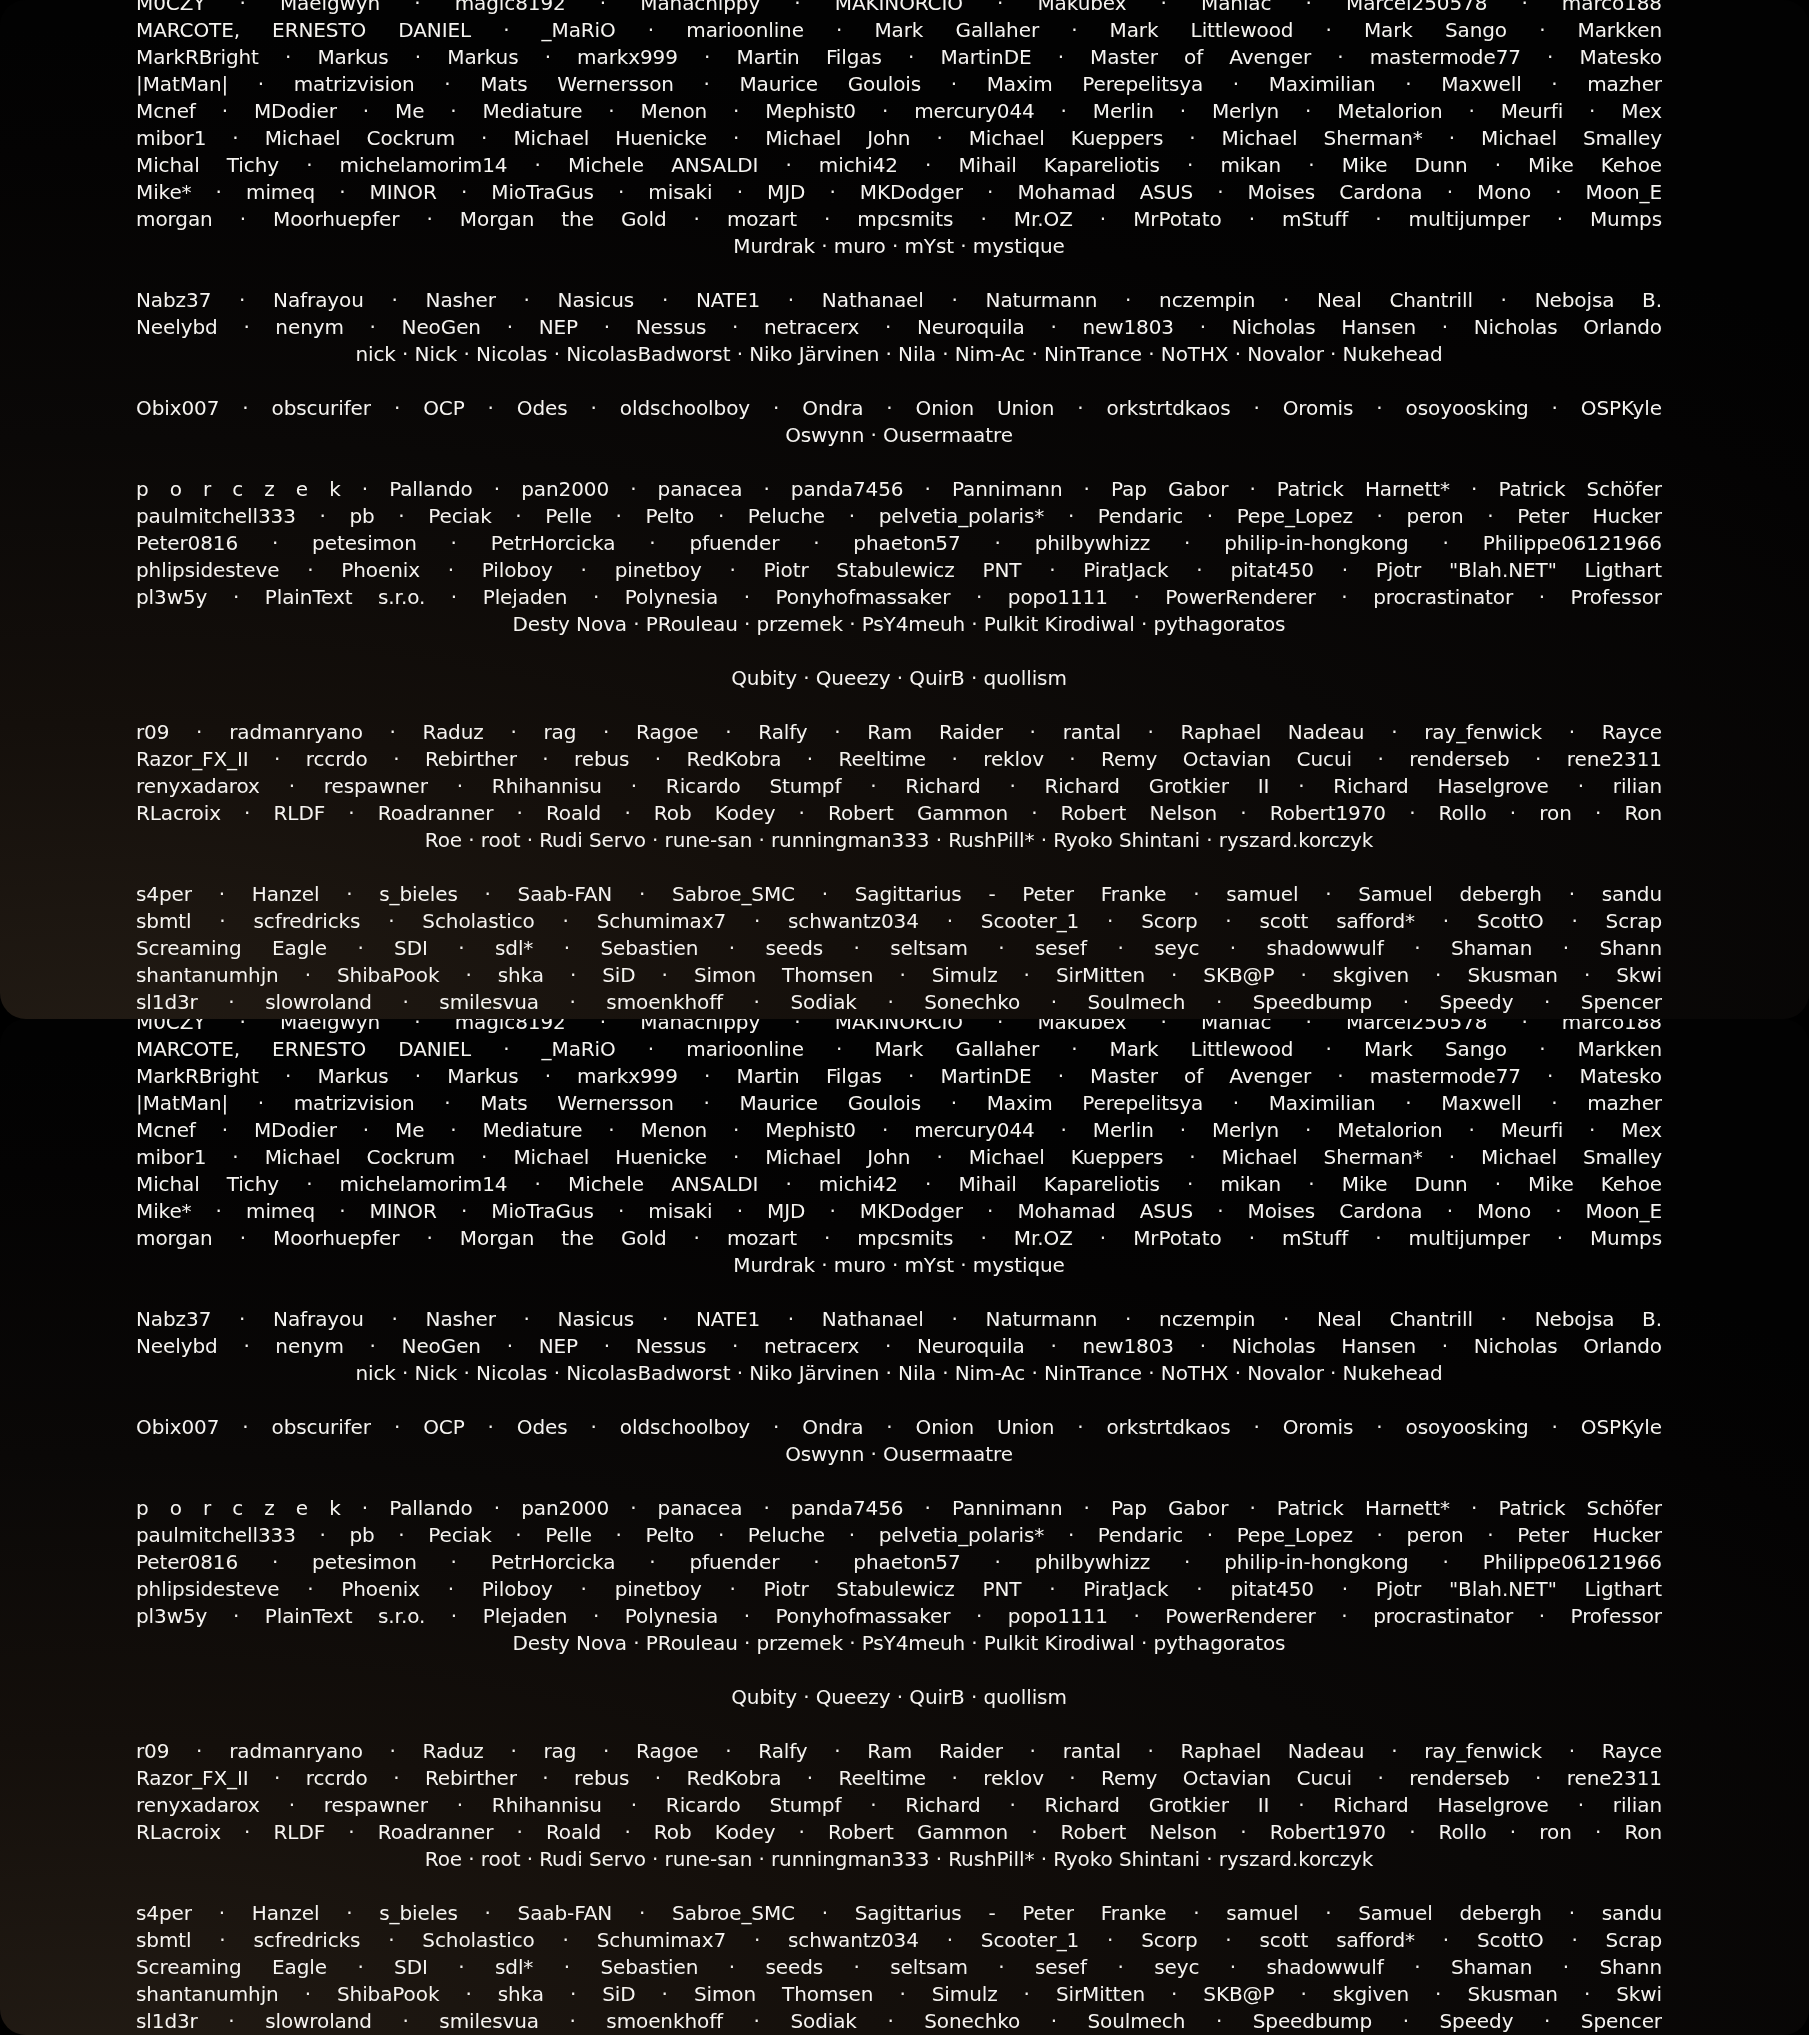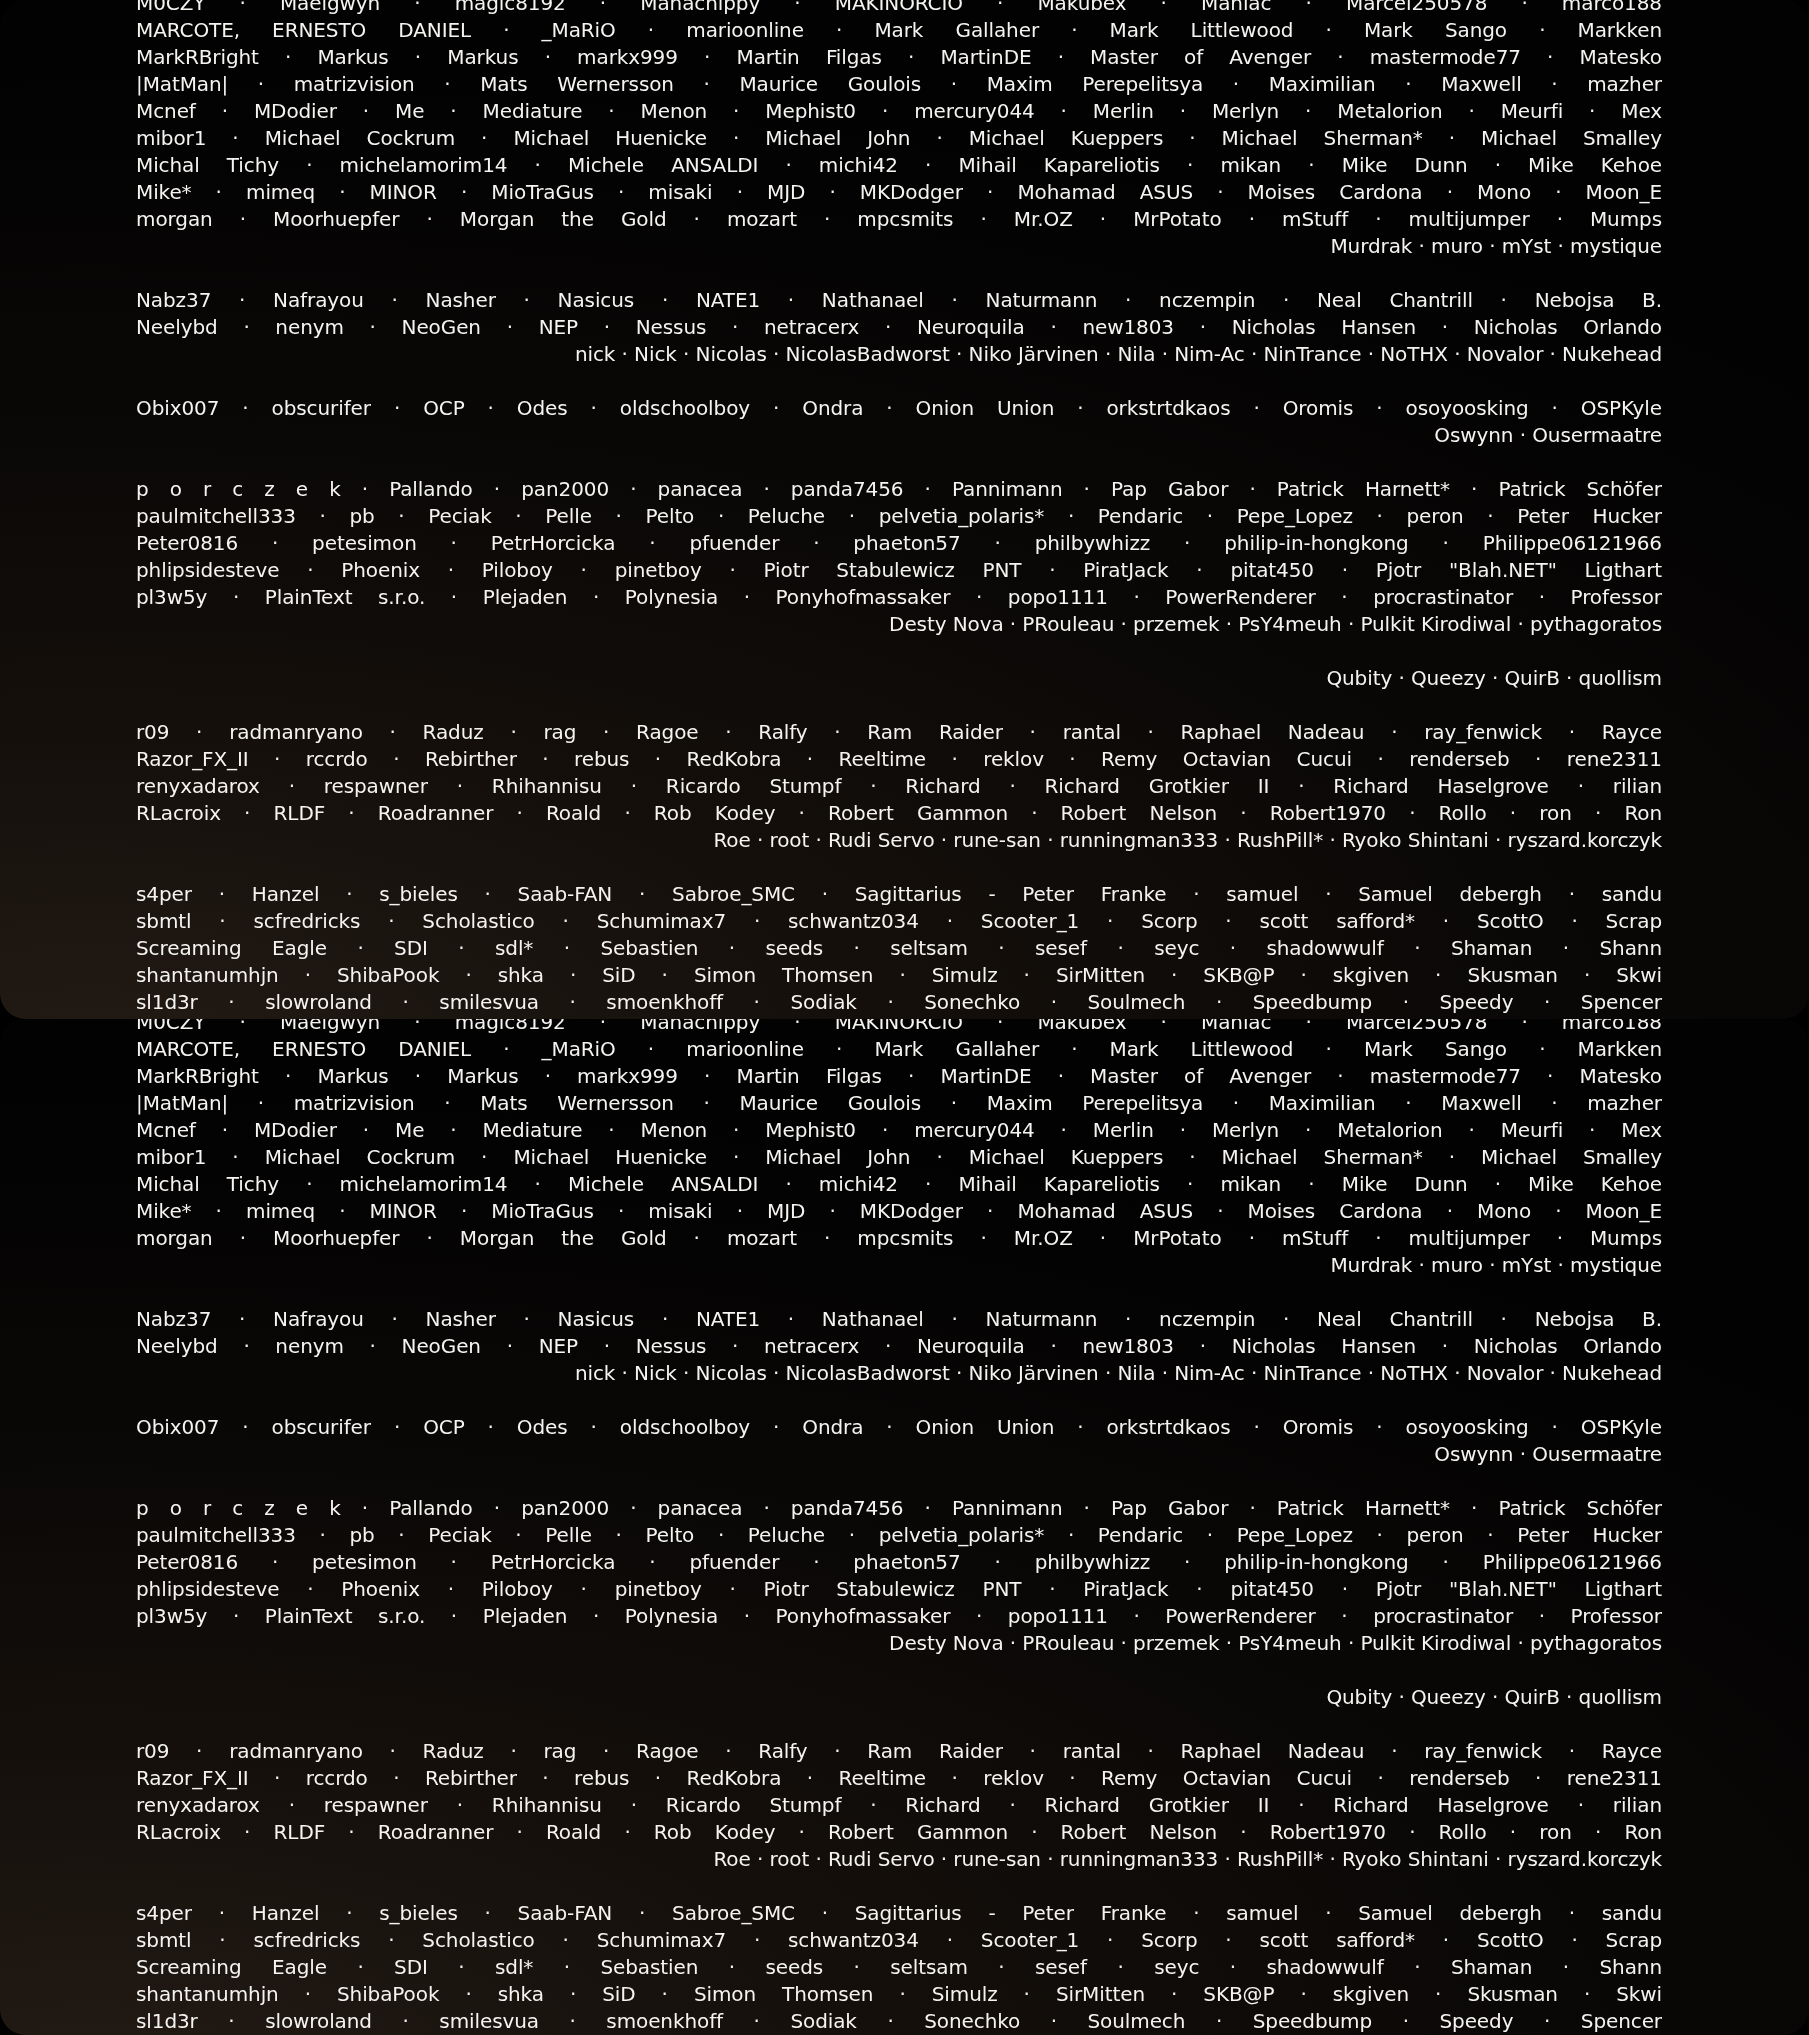--- a/index.html
+++ b/index.html
@@ -38,21 +38,21 @@
     font-size: 20px;
     font-weight: 400;
     color: #f6f4f1;
     letter-spacing: -0.1px;
   }
   .line.j {
     text-align: justify;
     text-align-last: justify;
   }
   .line.l {
-    text-align: right;
+    text-align: center;
   }
   .line.blank {  }
 </style>
 </head>
 <body>
 
 <div class="tile" id="tile-a">
   <div class="tile-inner">
       <div class="line j">M0CZY · Maelgwyn · magic8192 · Manachippy · MAKINORCIO · Makubex · Maniac · Marcel250578 · marco188</div>
       <div class="line j">MARCOTE, ERNESTO DANIEL · _MaRiO · marioonline · Mark Gallaher · Mark Littlewood · Mark Sango · Markken</div>

